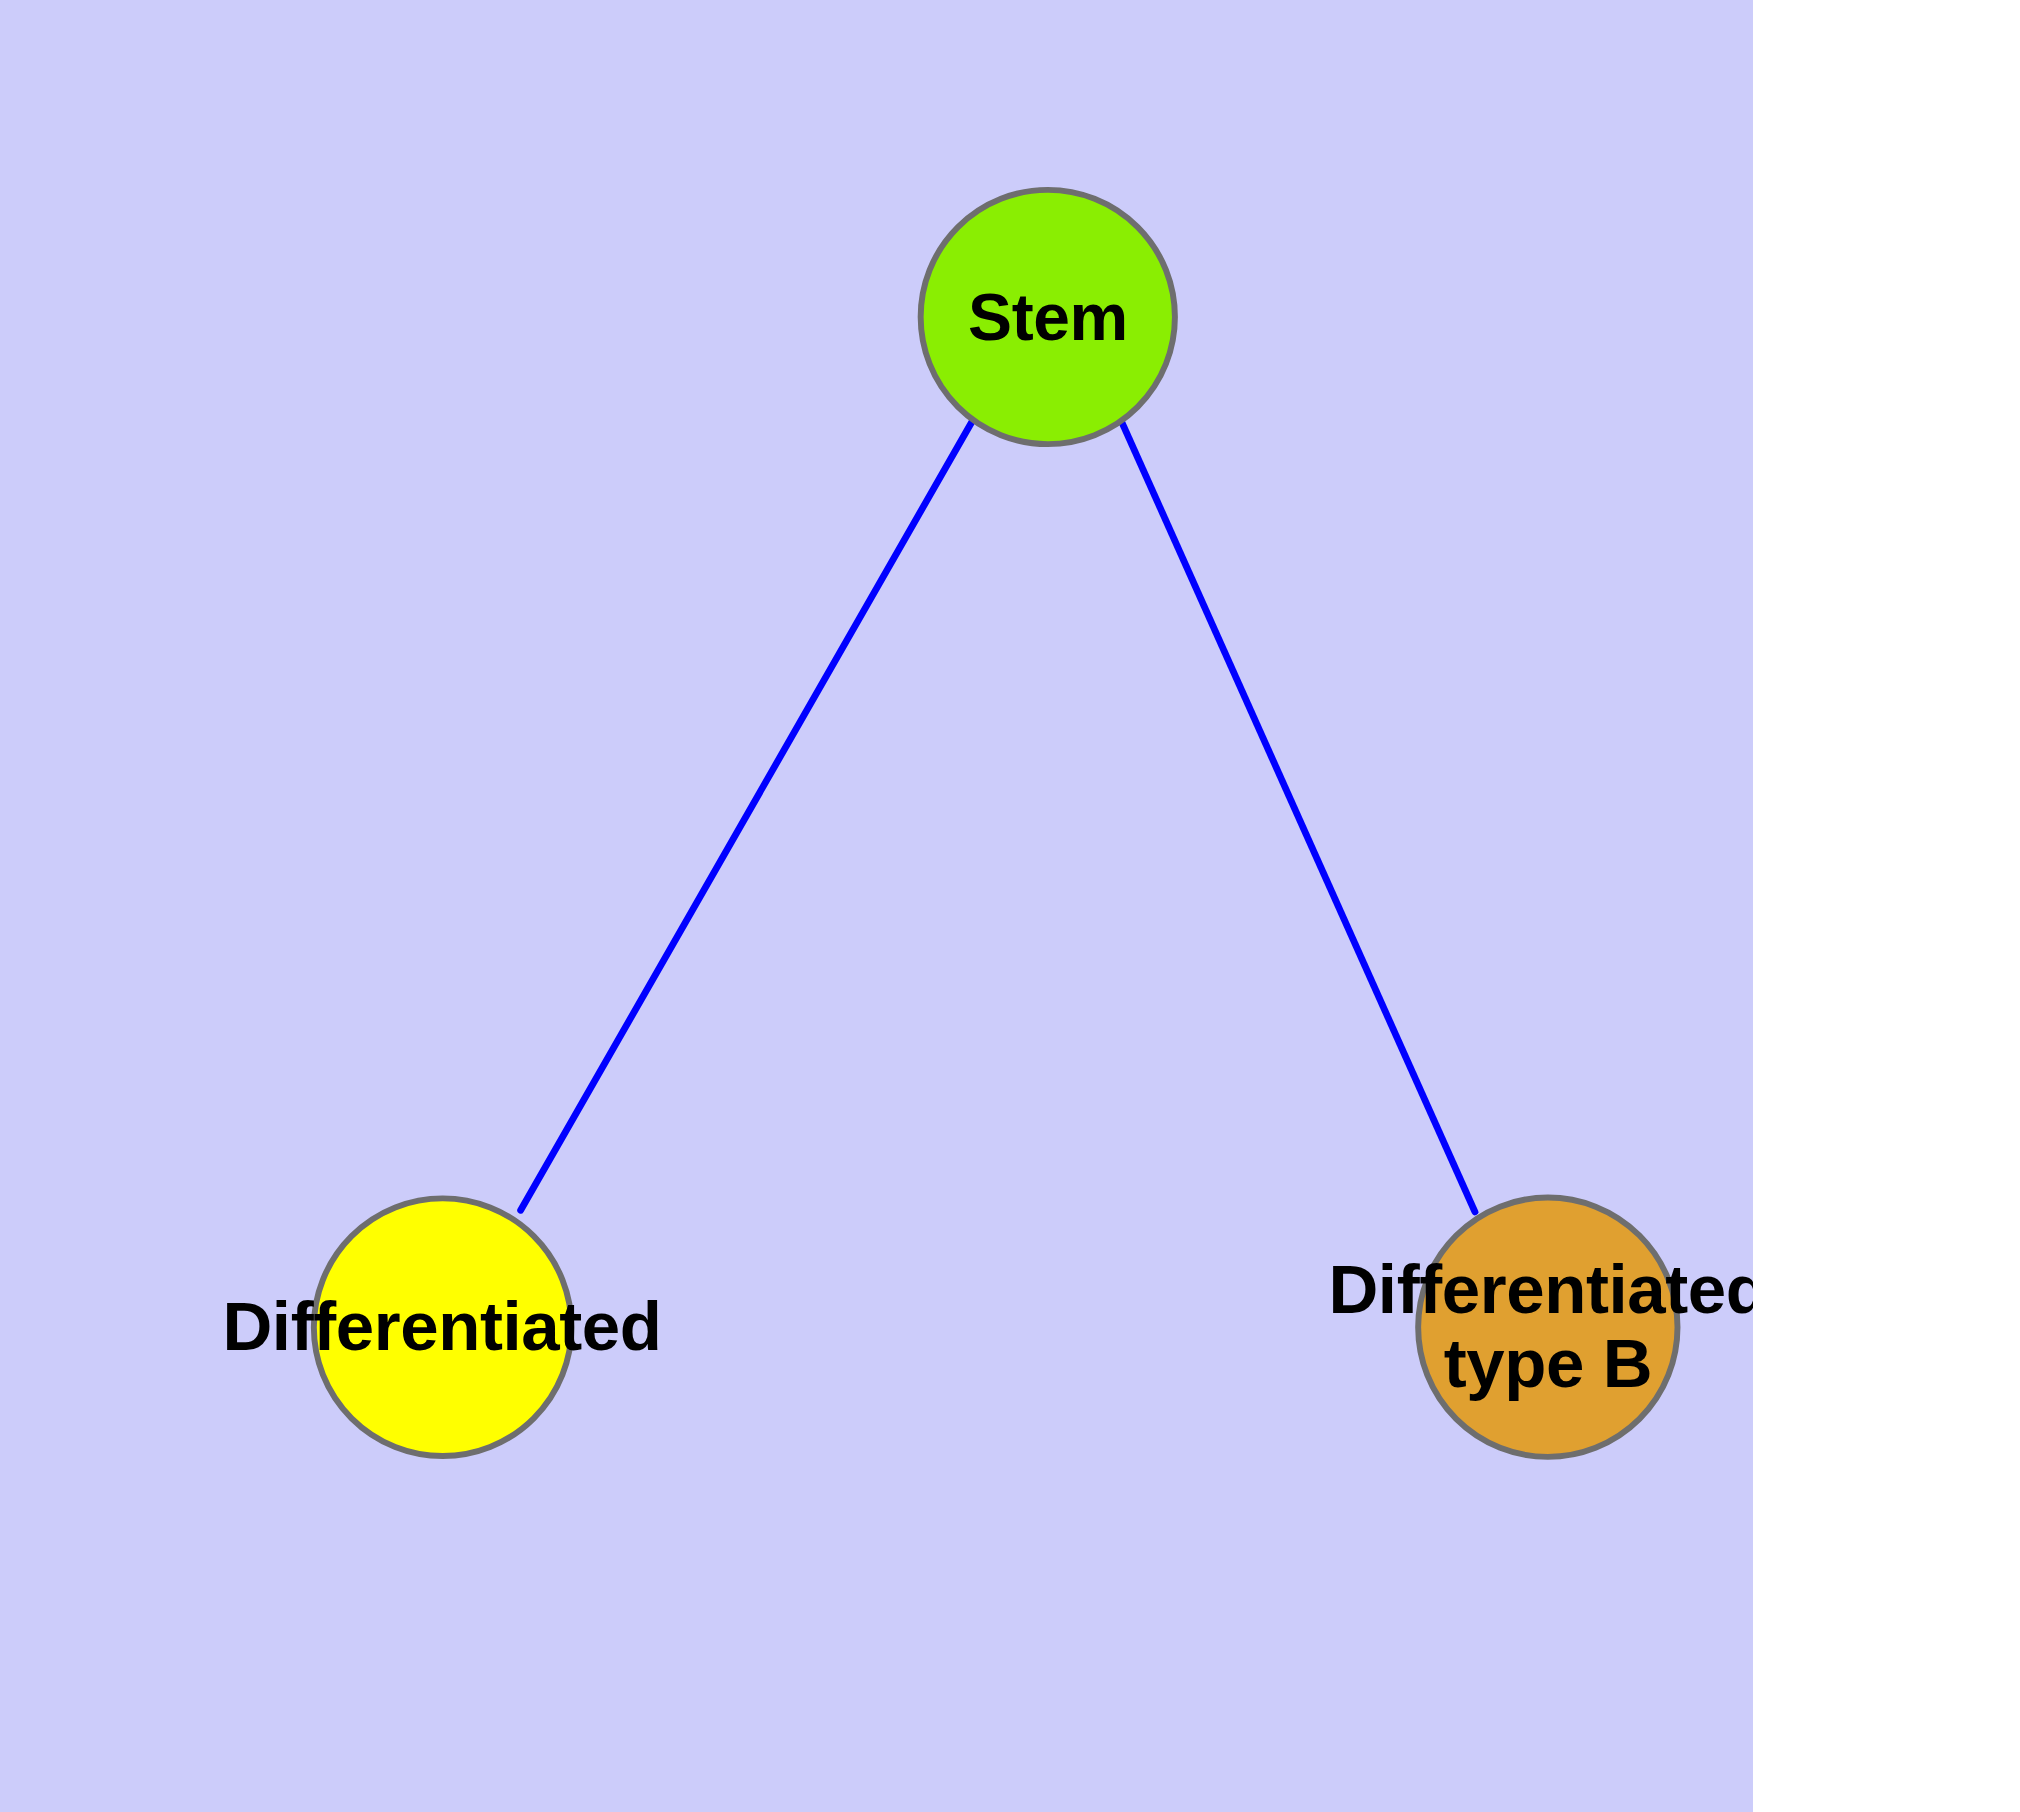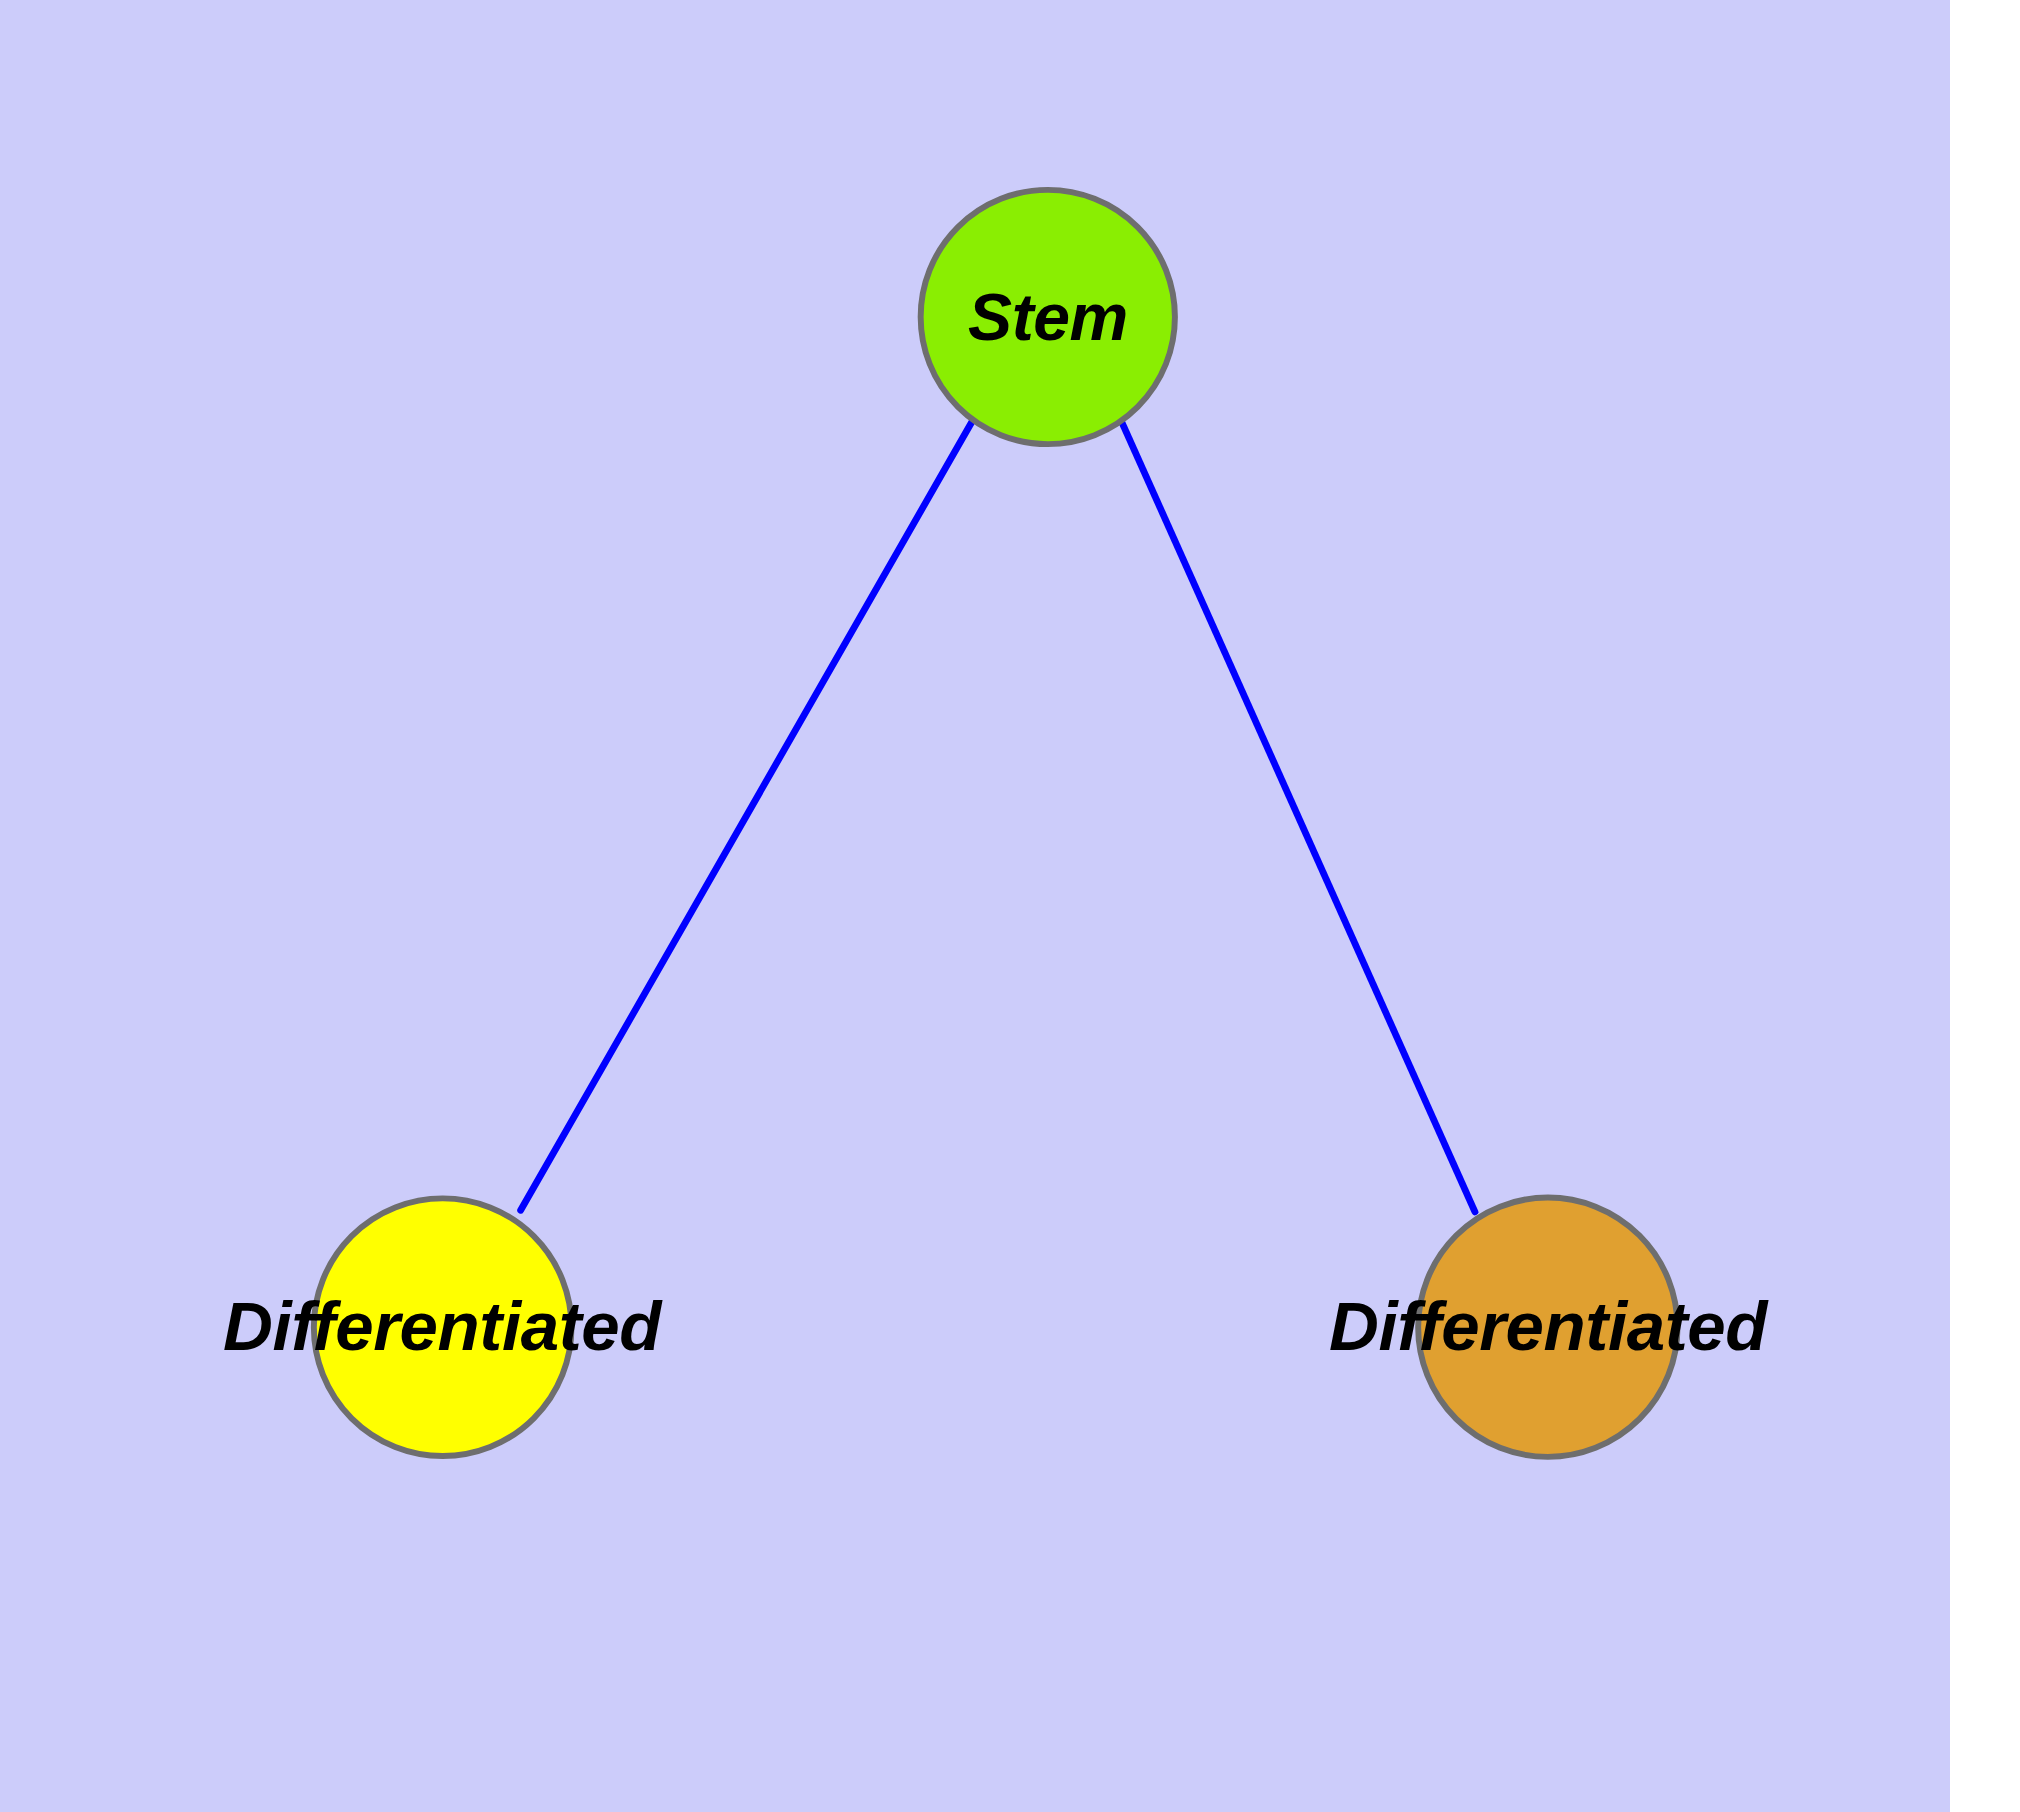--- a/index.html
+++ b/index.html
@@ -3,25 +3,24 @@
 <meta charset="utf-8">
 <title>Cell Differentiation Graph</title>
 <style>
   html, body {
     margin: 0;
     padding: 0;
     background: #ffffff;
   }
   #stage {
     position: relative;
-    width: 1950px;
+    width: 1753px;
     height: 1812px;
     overflow: hidden;
     font-family: "Liberation Sans", sans-serif;
-    font-style: italic;
   }
   #canvas {
     position: absolute;
     top: 0;
     left: 0;
     width: 2021px;
     height: 1812px;
     display: block;
   }
   .node-label {
@@ -77,15 +76,16 @@
   <div class="node-label" id="label-stem" style="color: rgb(0, 0, 0);">
     <div>Stem</div>
   </div>
 
   <div class="node-label" id="label-diff-a" style="color: rgb(0, 0, 0);">
     <div>Differentiated</div>
   </div>
 
   <div class="node-label" id="label-diff-b" style="color: rgb(0, 0, 0);">
     <div>Differentiated</div>
+    <div>type B</div>
   </div>
 </div>
 
 
 </body></html>

